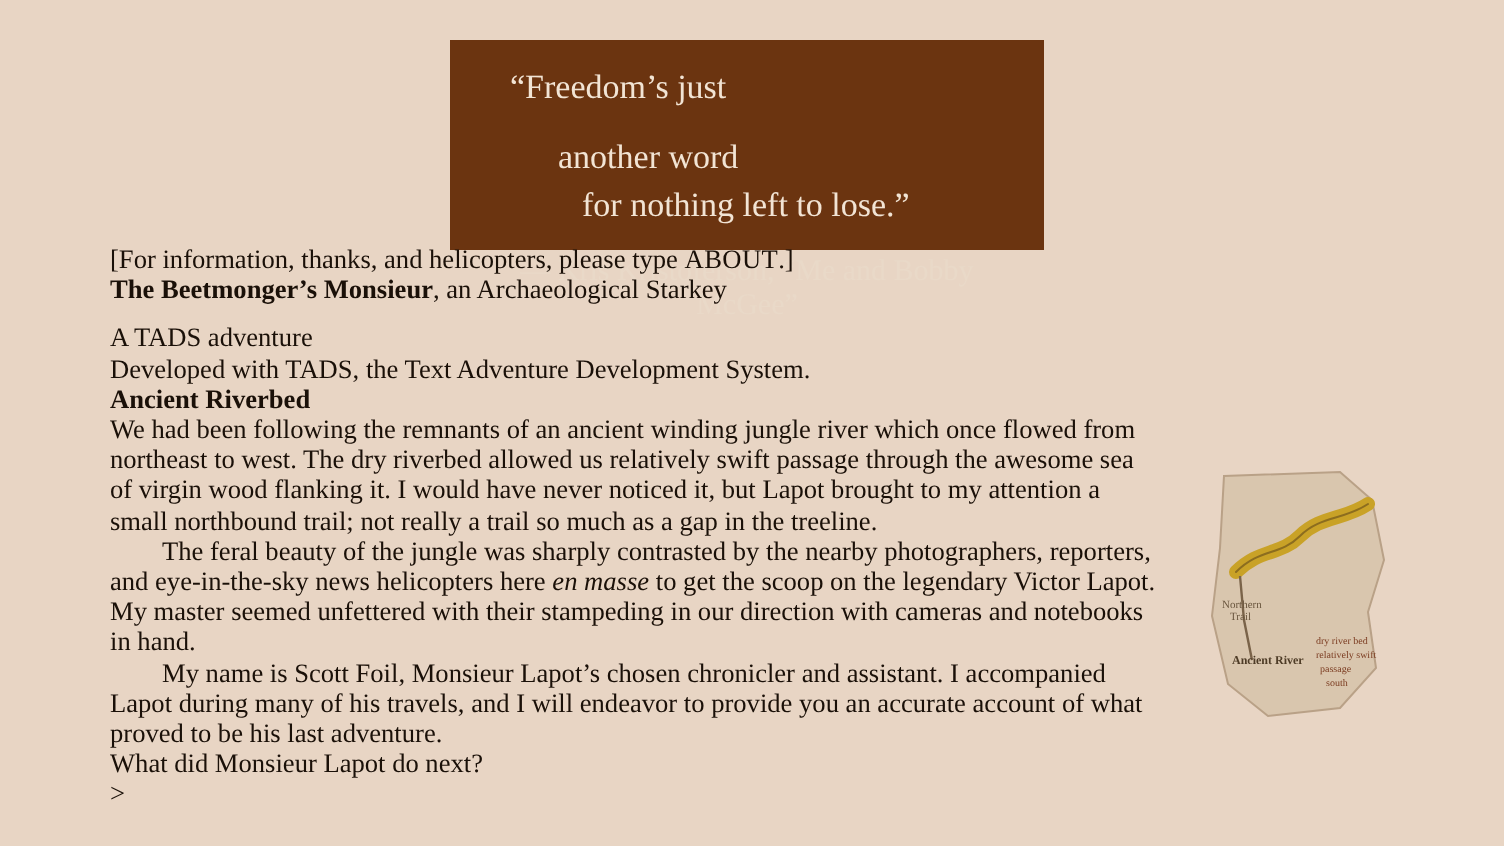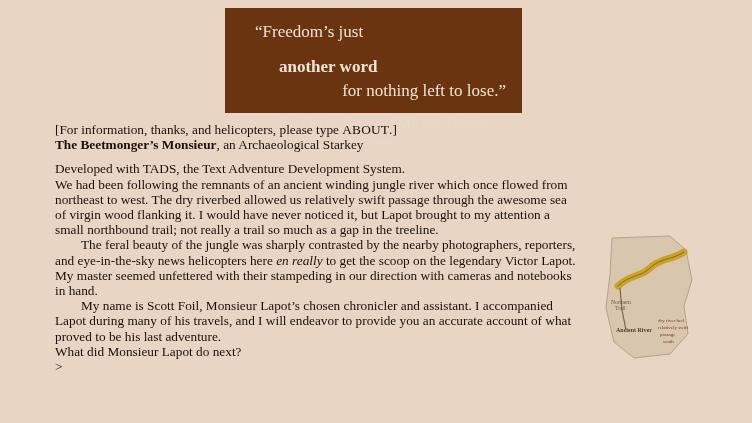--- a/index.html
+++ b/index.html
@@ -13,36 +13,36 @@
     font-family: "Liberation Serif", serif;
     color: #1a1008;
     overflow: hidden;
     position: relative;
   }
 
   
   .quote-banner {
     position: absolute;
     left: 225px;
-    top: 8px;
+    top: 20px;
     width: 297px;
     height: 105px;
     background: #6b3410;
     color: #f2e4d4;
     box-sizing: border-box;
     padding: 10px 16px 6px 16px;
   }
   .quote-line {
     font-size: 17px;
     line-height: 23px;
     white-space: pre;
   }
   .quote-line-1 { margin-left: 14px; margin-top: 2px; }
-  .quote-line-2 { margin-left: 38px; margin-top: 12px; font-weight: bold; }
-  .quote-line-3 { margin-left: 50px; margin-top: 1px; text-align: right; }
+  .quote-line-2 { margin-left: 38px; margin-top: 12px; }
+  .quote-line-3 { margin-left: 50px; margin-top: 1px; }
   .quote-attrib {
     font-size: 15px;
     text-align: center;
     margin-top: 14px;
     color: #e9d9c8;
   }
 
   
   .doc {
     position: absolute;
@@ -93,26 +93,28 @@
 <div class="doc">
 
   <p><span>[For information, thanks, and helicopters, please type </span><span class="smallcapsish">ABOUT</span><span>.]</span></p>
 
   <p class="title-line"><span class="bold">The Beetmonger’s Monsieur</span><span>, an Archaeological Starkey</span></p>
 
 
 
   <div class="blockgap"></div>
 
+  <p>A TADS adventure</p>
   <p>Developed with TADS, the Text Adventure Development System.</p>
 
+  <p class="heading">Ancient Riverbed</p>
 
   <p>We had been following the remnants of an ancient winding jungle river which once flowed from northeast to west. The dry riverbed allowed us relatively swift passage through the awesome sea of virgin wood flanking it. I would have never noticed it, but Lapot brought to my attention a small northbound trail; not really a trail so much as a gap in the treeline.</p>
 
-  <p class="indent"><span>The feral beauty of the jungle was sharply contrasted by the nearby photographers, reporters, and eye-in-the-sky news helicopters here </span><span class="ital">en really</span><span> to get the scoop on the legendary Victor Lapot. My master seemed unfettered with their stampeding in our direction with cameras and notebooks in hand.</span></p>
+  <p class="indent"><span>The feral beauty of the jungle was sharply contrasted by the nearby photographers, reporters, and eye-in-the-sky news helicopters here </span><span class="ital">en masse</span><span> to get the scoop on the legendary Victor Lapot. My master seemed unfettered with their stampeding in our direction with cameras and notebooks in hand.</span></p>
 
   <p class="indent">My name is Scott Foil, Monsieur Lapot’s chosen chronicler and assistant. I accompanied Lapot during many of his travels, and I will endeavor to provide you an accurate account of what proved to be his last adventure.</p>
 
   <p class="prompt-row">What did Monsieur Lapot do next?</p>
 
   <p><span class="caret">&gt;</span><span></span></p>
 
 </div>
 
 <div class="map-illo">

